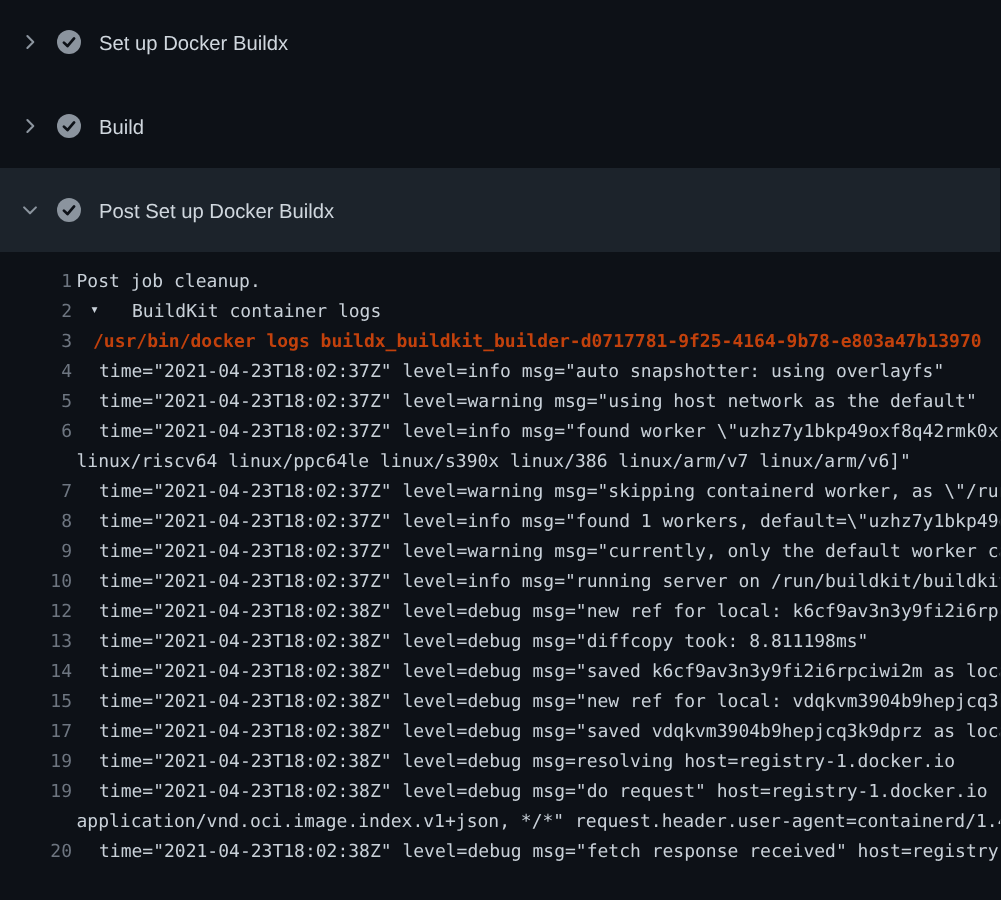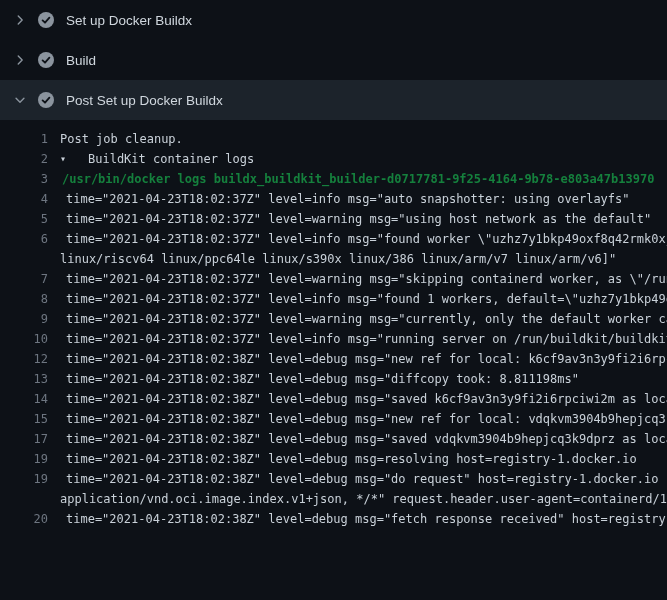--- a/index.html
+++ b/index.html
@@ -1,37 +1,37 @@
 <!DOCTYPE html>
 <html><head>
 <meta charset="utf-8">
 <style>
   html,body{margin:0;padding:0;background:#0d1117;}
   .viewer{
     width:667px;height:600px;overflow:hidden;background:#0d1117;
     font-family:"Liberation Sans",sans-serif;
   }
   .step{
-    height:40px;display:flex;align-items:center;padding:0 12px;
+    height:40px;display:flex;align-items:center;padding:8px 12px;
     cursor:pointer;font-size:13.5px;color:#d0d7de;user-select:none;
   }
   .step.expanded{background:#1c232b;text-align:right;}
   .chev{width:16px;height:16px;display:flex;align-items:center;justify-content:center;margin-right:10px;flex:none;}
   .check{width:16px;height:16px;margin-right:12px;flex:none;display:flex;align-items:center;}
   .step-label{white-space:nowrap;}
   .log{
     padding-top:9px;
     font-family:"DejaVu Sans Mono","Liberation Mono",monospace;
     font-size:12px;
   }
   .line{display:flex;height:20px;line-height:20px;white-space:pre;color:#c9d1d9;overflow:hidden;}
   .num{flex:none;width:48px;text-align:right;color:#6e7681;text-decoration:none;cursor:pointer;}
-  .txt{margin-left:12px;overflow:hidden;}
+  .txt{margin-left:3px;overflow:hidden;}
   .line.child .txt{margin-left:18px;}
-  .line.command .txt{margin-left:14px;color:#15803d;font-weight:bold;}
+  .line.command .txt{margin-left:14px;color:#c2410c;font-weight:bold;}
   .line.group{cursor:pointer;}
   .caret{flex:none;margin-left:12px;width:16px;color:#c9d1d9;font-size:10px;line-height:20px;}
   .line.group .txt{margin-left:12px;}
 </style>
 </head>
 <body>
 
 <div class="viewer">
 
   <div class="step">

